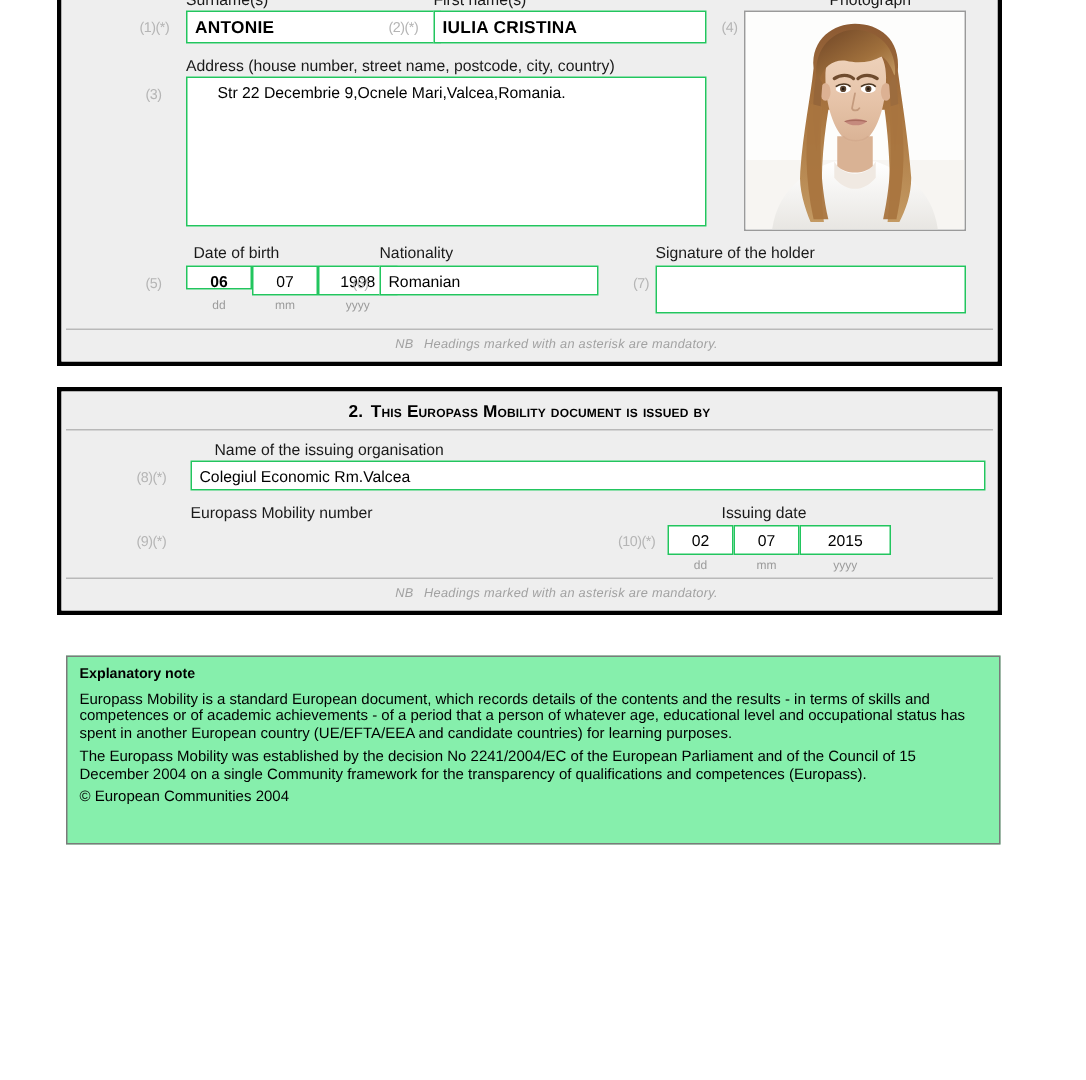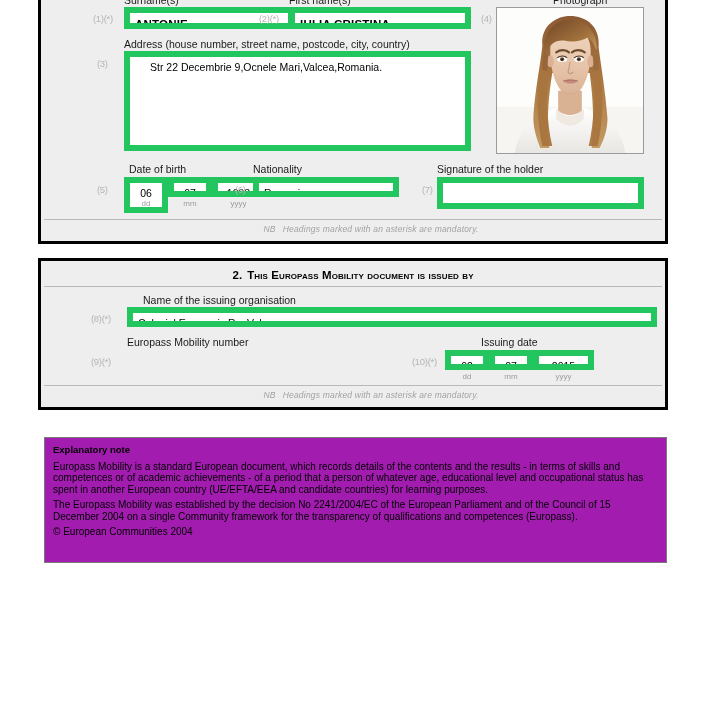--- a/index.html
+++ b/index.html
@@ -88,21 +88,21 @@
     white-space: nowrap;
     line-height: 11px;
     letter-spacing: -0.3px;
   }
 
   
   .input-box {
     position: absolute;
     box-sizing: border-box;
     background: #ffffff;
-    border: 6px solid #22c55e;
+    border: 1px solid #22c55e;
     font-size: 10.5px;
     line-height: 14px;
     color: #000;
     padding: 3px 5px 0 5px;
     overflow: hidden;
     white-space: nowrap;
   }
   .input-box.bold {
     font-weight: bold;
     font-size: 11.5px;
@@ -168,21 +168,21 @@
 
   
   #explanatory-note {
     position: absolute;
     left: 44px;
     top: 437px;
     width: 623px;
     height: 126px;
     box-sizing: border-box;
     border: 1px solid #7a7a7a;
-    background: #a21caf;
+    background: #86efac;
     padding: 6px 8px 4px 8px;
   }
   .note-title {
     font-size: 9.5px;
     font-weight: bold;
     color: #000;
     margin: 0 0 5px 0;
     line-height: 12px;
   }
   .note-para {
@@ -286,21 +286,21 @@
 
           <path d="M67 74 C71 71.5, 78 71.5, 82 74 C78 77.5, 71 77.5, 67 74 Z" fill="#c58a7d"></path>
           <path d="M67 74 C71 73, 78 73, 82 74" stroke="#a96b5e" stroke-width="0.8" fill="none"></path>
 
           <path d="M66 84 C70 88, 79 88, 83 84" stroke="#d2a88c" stroke-width="1" fill="none" opacity="0.7"></path>
         </svg>
       </div>
 
       <div class="fld-label" style="left:88px; top:169px;">Date of birth</div>
       <div class="marker" style="left:56px; top:190px;">(5)</div>
-      <div class="input-box centered" style="left:83px; top:183px; width:44px; height:36px;">06</div>
+      <div class="input-box centered" style="left:83px; top:183px; width:44px; height:16px;font-weight:bold;">06</div>
       <div class="input-box centered" style="left:127px; top:183px; width:44px; height:20px;">07</div>
       <div class="input-box centered" style="left:171px; top:183px; width:53px; height:20px;">1998</div>
       <div class="sublabel" style="left:83px; top:205px; width:44px;">dd</div>
       <div class="sublabel" style="left:127px; top:205px; width:44px;">mm</div>
       <div class="sublabel" style="left:171px; top:205px; width:53px;">yyyy</div>
 
       <div class="fld-label" style="left:212px; top:169px;">Nationality</div>
       <div class="marker" style="left:194px; top:190px;">(6)</div>
       <div class="input-box" style="left:212px; top:183px; width:146px; height:20px;">Romanian</div>
 

